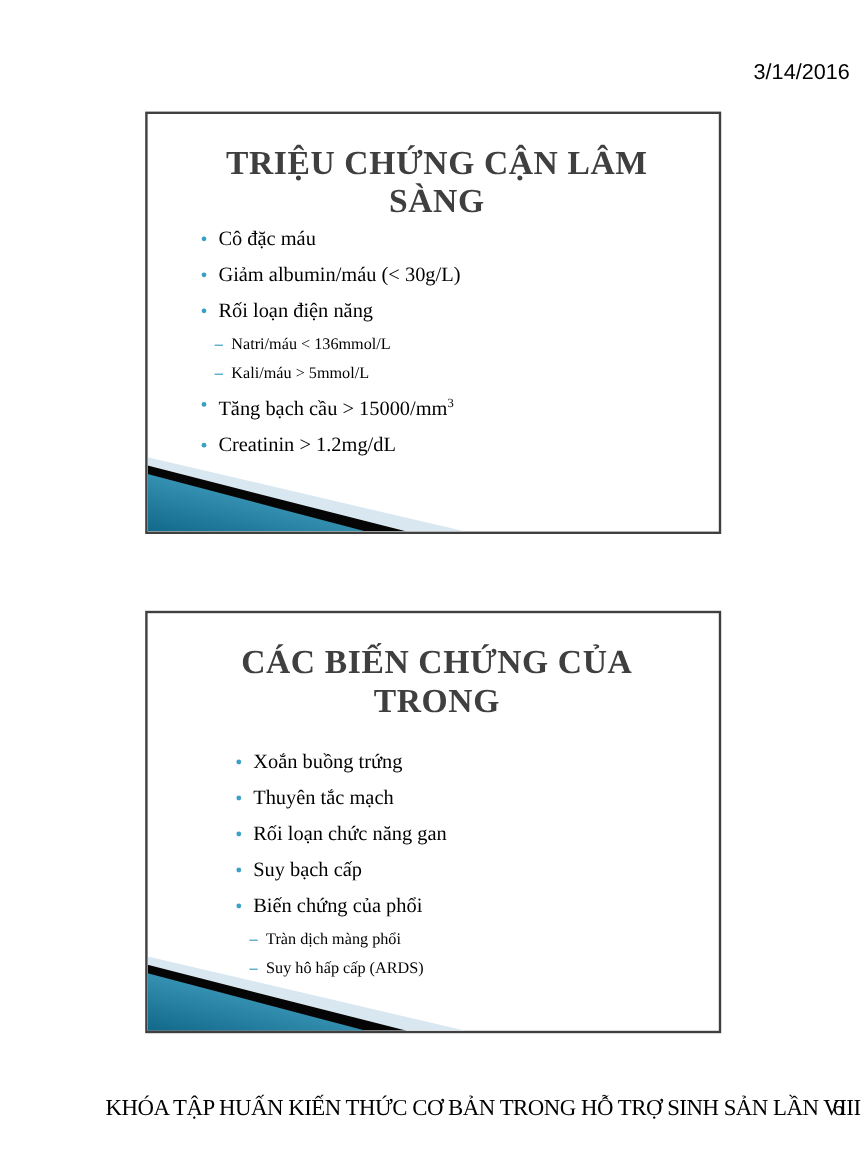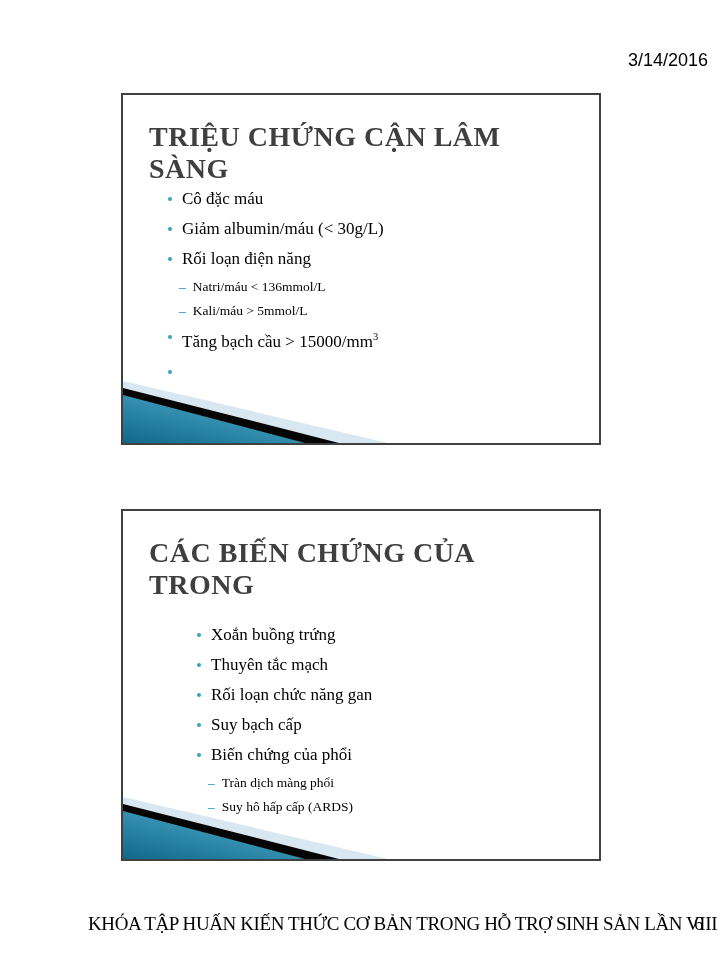--- a/index.html
+++ b/index.html
@@ -8,21 +8,21 @@
     width:722px; height:963px; position:relative; overflow:hidden;
     font-family:"Liberation Serif","DejaVu Serif",serif;
   }
   .date {
     position:absolute; left:628px; top:7px;
     font-family:"Liberation Sans","DejaVu Sans",sans-serif;
     font-size:18px; color:#000;margin-top:43px;
   }
   .slide {
     position:absolute; left:121px; width:480px; height:352px;
-    border:2px solid var(--border_gray); background:#fff; overflow:hidden;
+    border:2px solid var(--border_gray); background:#fff; overflow:hidden;text-align:center;
   }
   .slide.s0 { top:93px; }
   .slide.s1 { top:509px; }
   .slide-title {
     padding:26px 20px 0 26px;
     font-size:28px; line-height:1.15; font-weight:bold;
     color:var(--title_gray); letter-spacing:0.5px;
   }
   .bullets {
     position:absolute; right:10px; list-style:none;
@@ -88,20 +88,21 @@
       <li class="lvl2">
         <span class="marker">–</span>
         <span class="txt">Kali/máu &gt; 5mmol/L</span>
       </li>
       <li class="lvl1">
         <span class="marker"></span>
         <span class="txt">Tăng bạch cầu &gt; 15000/mm<sup>3</sup></span>
       </li>
       <li class="lvl1">
         <span class="marker"></span>
+        <span class="txt">Creatinin &gt; 1.2mg/dL</span>
       </li>
     </ul>
   <svg class="corner" viewBox="0 0 476 62" preserveAspectRatio="none">
     <polygon points="0,0 265,62 0,62" fill="var(--pale_triangle)"></polygon>
     <polygon points="0,7 216,62 0,62" fill="var(--wedge_black)"></polygon>
     <polygon points="0,14 182,62 0,62" fill="url(#tealGrad)"></polygon>
   </svg>
 </section>
 
 <section class="slide s1">

